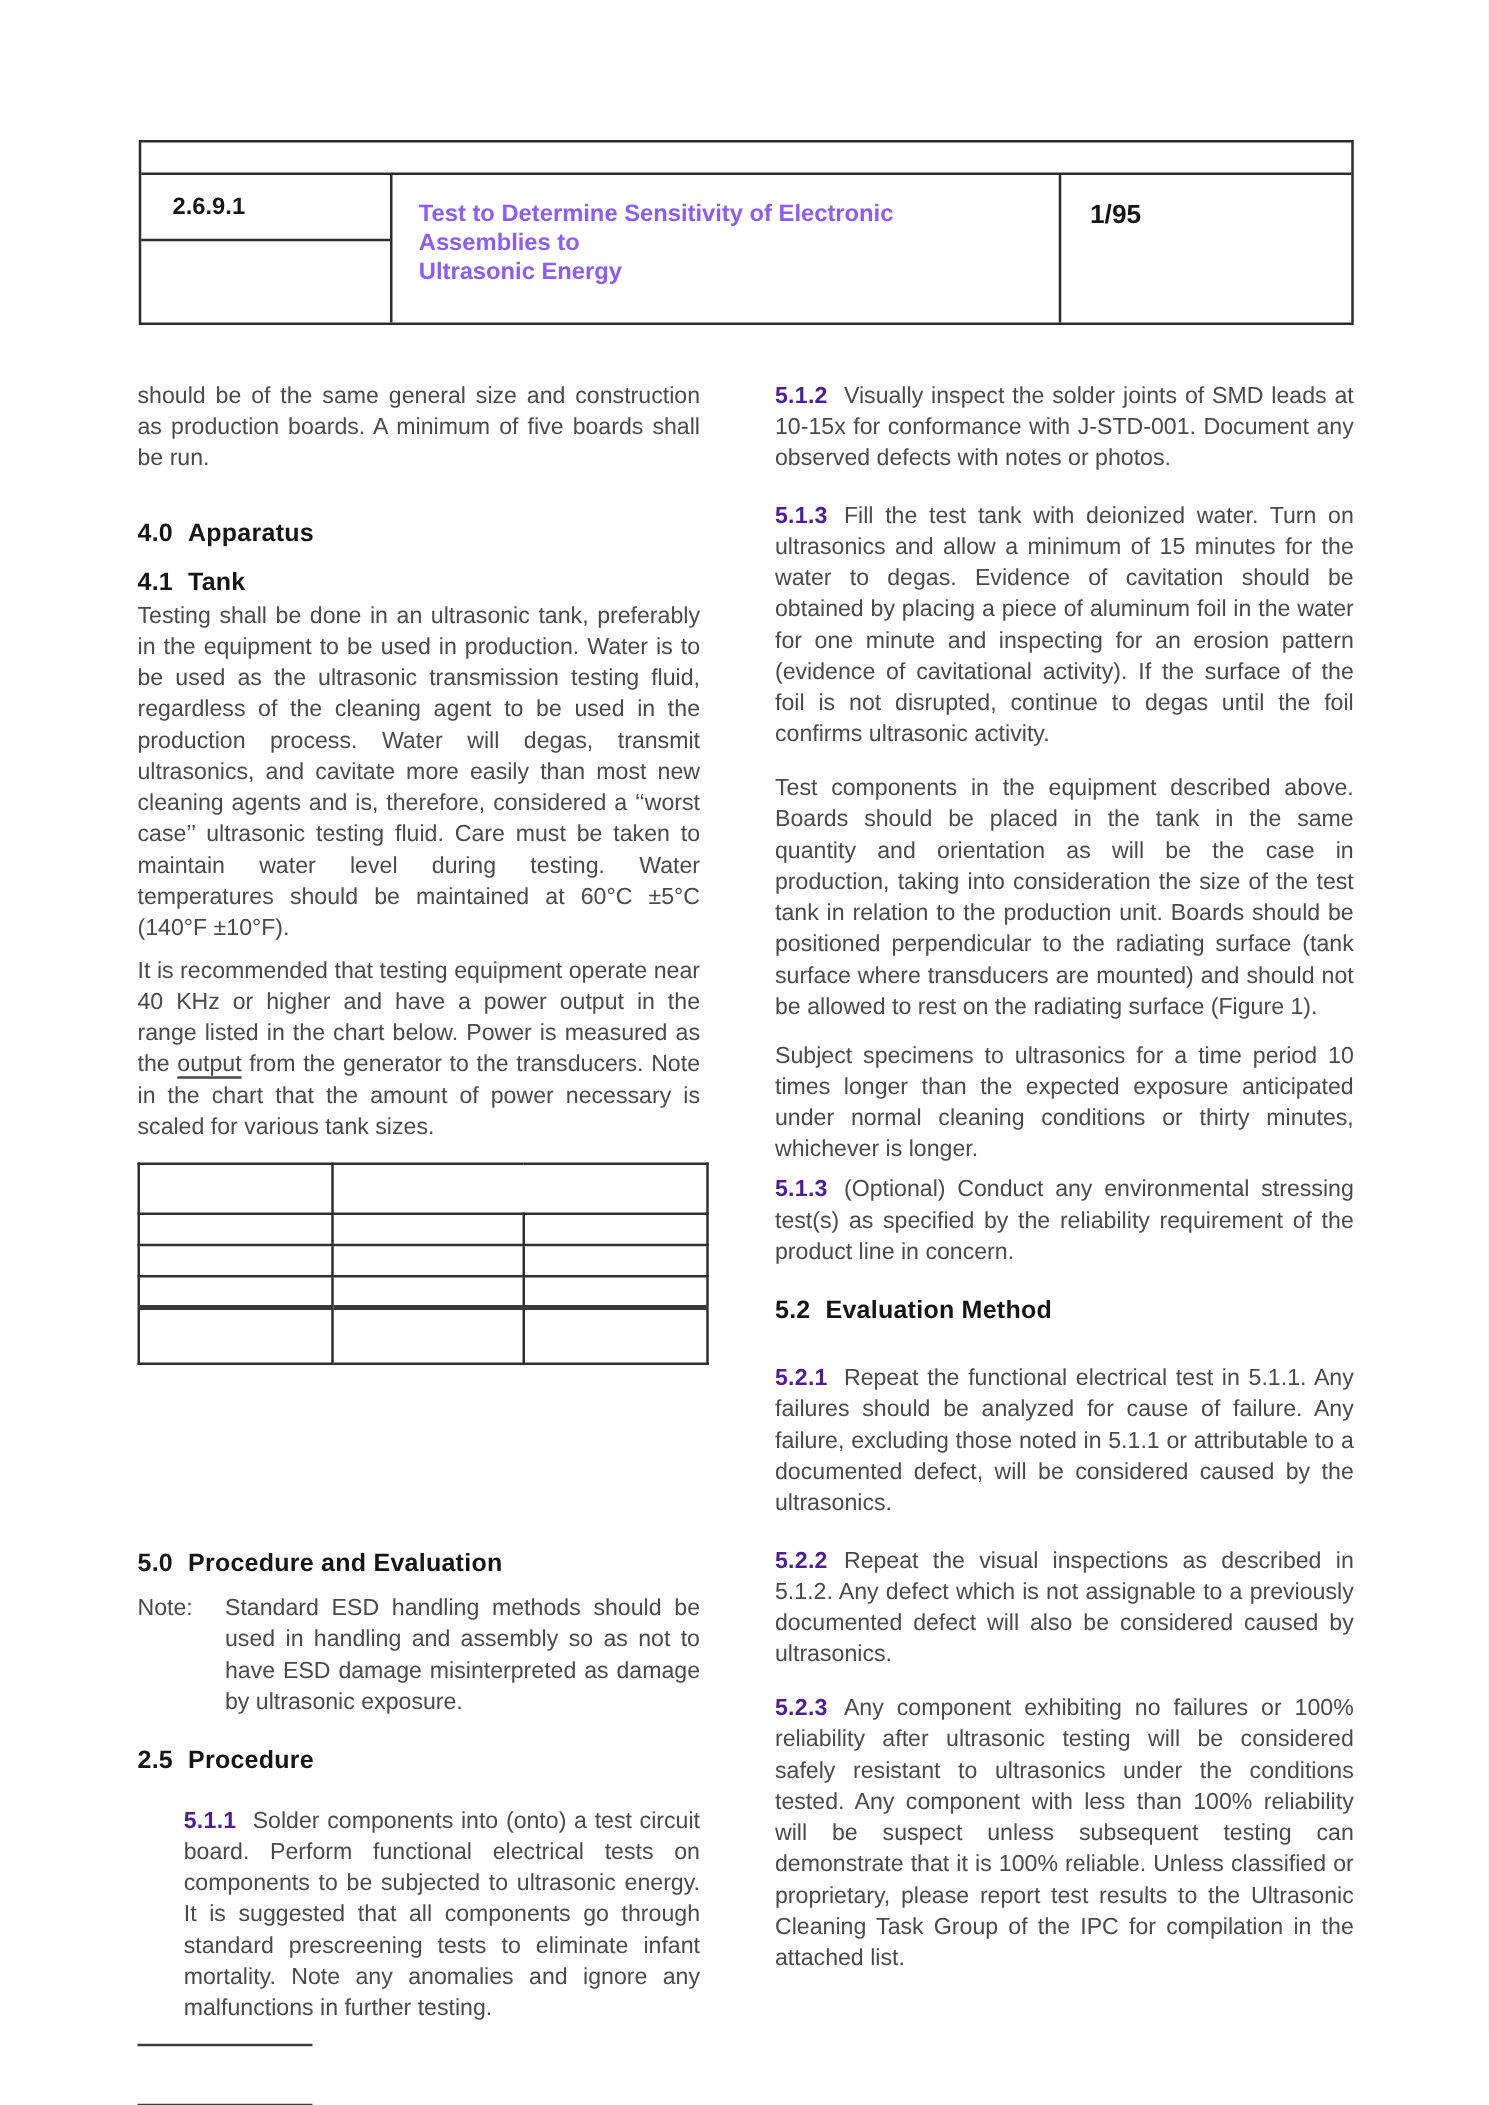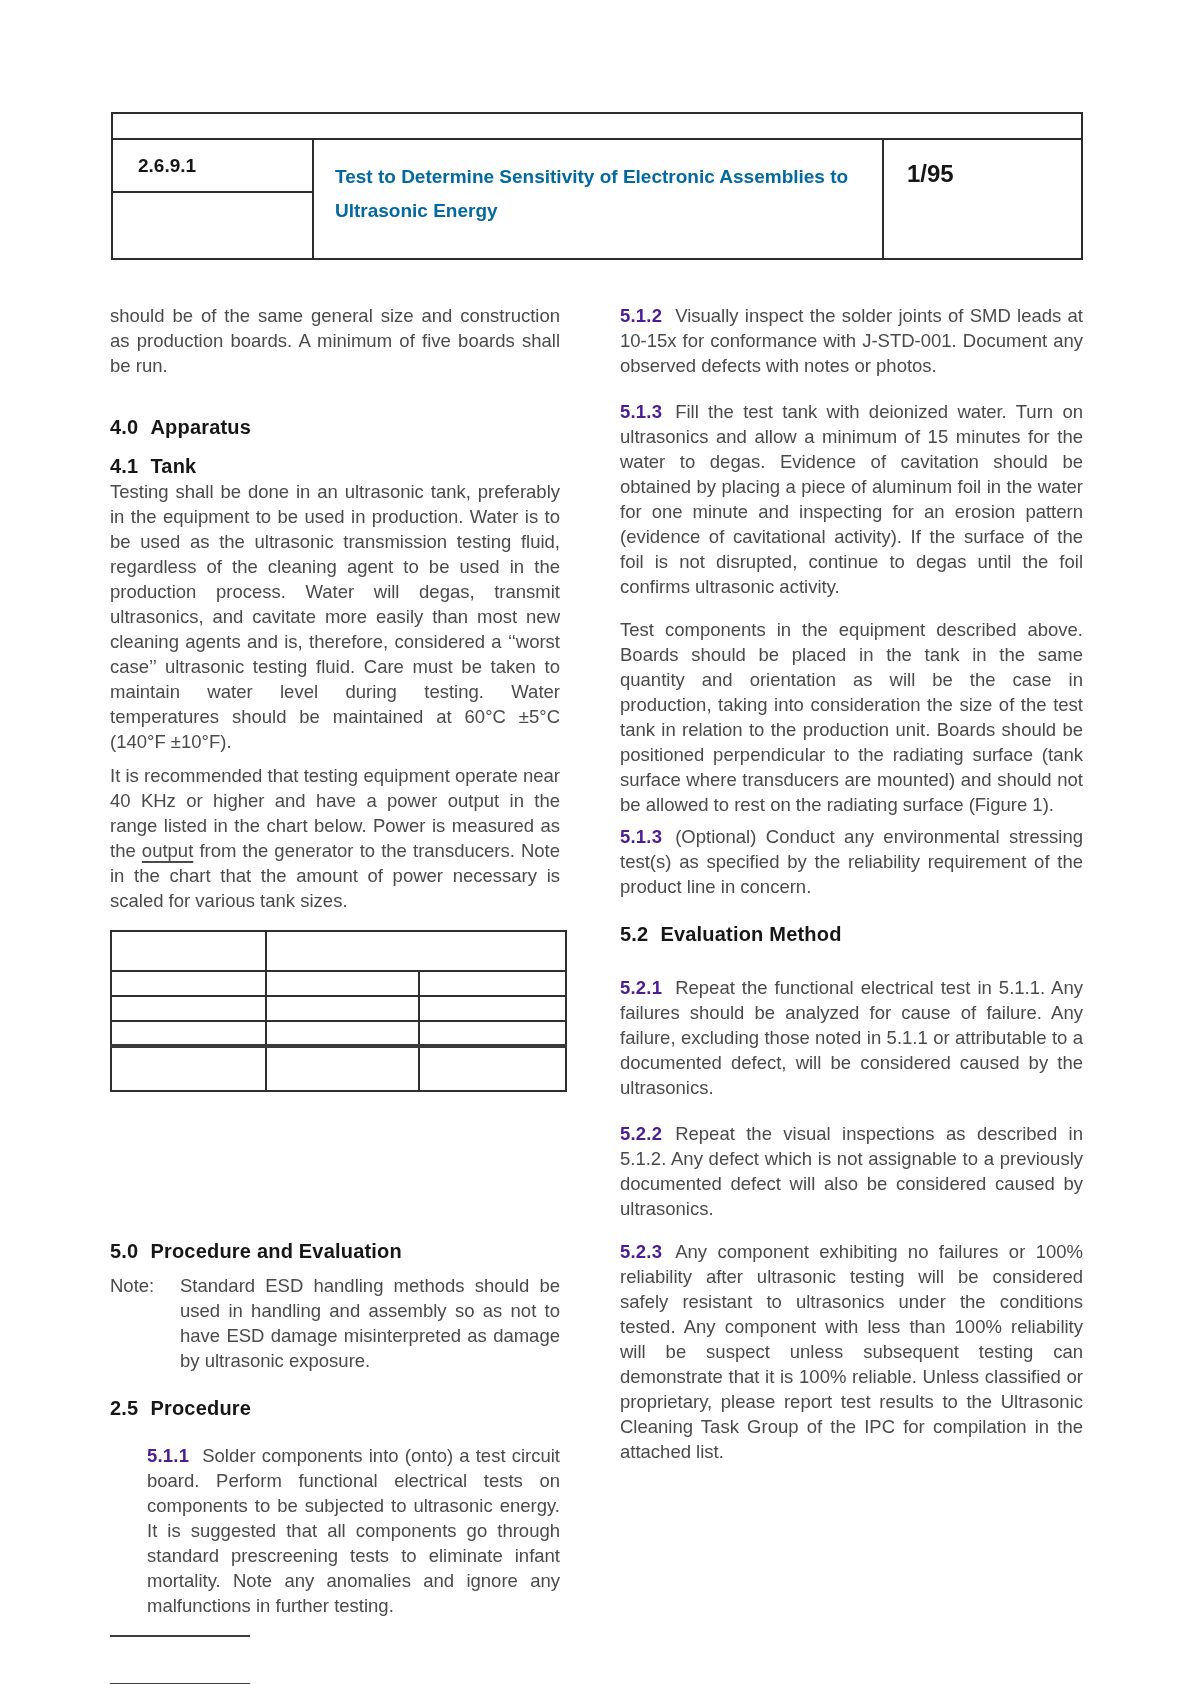--- a/index.html
+++ b/index.html
@@ -50,30 +50,30 @@
     color: #161616;
   }
   .tb-left-lower { flex: 1; }
   .tb-title {
     flex: 1;
     border-right: 2px solid #2c2c2c;
     box-sizing: border-box;
     padding: 20px 30px 0 21px;
     font-weight: bold;
     font-size: 19px;
-    line-height: 34px;
-    color: #0369a1;
+    line-height: 23px;
+    color: #8b5cf6;
     white-space: pre-line;
   }
   .tb-date {
-    width: 197px;
+    width: 232px;
     box-sizing: border-box;
     padding: 20px 0 0 23px;
     font-weight: bold;
-    font-size: 24px;
+    font-size: 21px;
     color: #161616;
   }
 
   
   .col {
     position: absolute;
     top: 303px;
     font-size: 18.5px;
     line-height: 25px;
   }
@@ -232,20 +232,21 @@
   </div>
 
   <div class="col col-right">
 
     <p class="para"><b class="pnum">5.1.2</b><span>Visually inspect the solder joints of SMD leads at 10-15x for conformance with J-STD-001. Document any observed defects with notes or photos.</span></p>
 
     <p class="para mt-p513"><b class="pnum">5.1.3</b><span>Fill the test tank with deionized water. Turn on ultra­sonics and allow a minimum of 15 minutes for the water to degas. Evidence of cavitation should be obtained by placing a piece of aluminum foil in the water for one minute and inspect­ing for an erosion pattern (evidence of cavitational activity). If the surface of the foil is not disrupted, continue to degas until the foil confirms ultrasonic activity.</span></p>
 
     <p class="para mt-test">Test components in the equipment described above. Boards should be placed in the tank in the same quantity and orien­tation as will be the case in production, taking into consider­ation the size of the test tank in relation to the production unit. Boards should be positioned perpendicular to the radiating surface (tank surface where transducers are mounted) and should not be allowed to rest on the radiating surface (Figure 1).</p>
 
+    <p class="para mt-subj">Subject specimens to ultrasonics for a time period 10 times longer than the expected exposure anticipated under normal cleaning conditions or thirty minutes, whichever is longer.</p>
 
     <p class="para mt-opt"><b class="pnum">5.1.3</b><span>(Optional) Conduct any environmental stressing test(s) as specified by the reliability requirement of the product line in concern.</span></p>
 
     <h2 class="heading mt-h52"><b class="hnum">5.2</b><span>Evaluation Method</span></h2>
 
     <p class="para mt-p521"><b class="pnum">5.2.1</b><span>Repeat the functional electrical test in 5.1.1. Any fail­ures should be analyzed for cause of failure. Any failure, excluding those noted in 5.1.1 or attributable to a docu­mented defect, will be considered caused by the ultrasonics.</span></p>
 
     <p class="para mt-p522"><b class="pnum">5.2.2</b><span>Repeat the visual inspections as described in 5.1.2. Any defect which is not assignable to a previously docu­mented defect will also be considered caused by ultrasonics.</span></p>
 
     <p class="para mt-p523"><b class="pnum">5.2.3</b><span>Any component exhibiting no failures or 100% reliabil­ity after ultrasonic testing will be considered safely resistant to ultrasonics under the conditions tested. Any component with less than 100% reliability will be suspect unless subsequent testing can demonstrate that it is 100% reliable. Unless clas­sified or proprietary, please report test results to the Ultrasonic Cleaning Task Group of the IPC for compilation in the attached list.</span></p>

